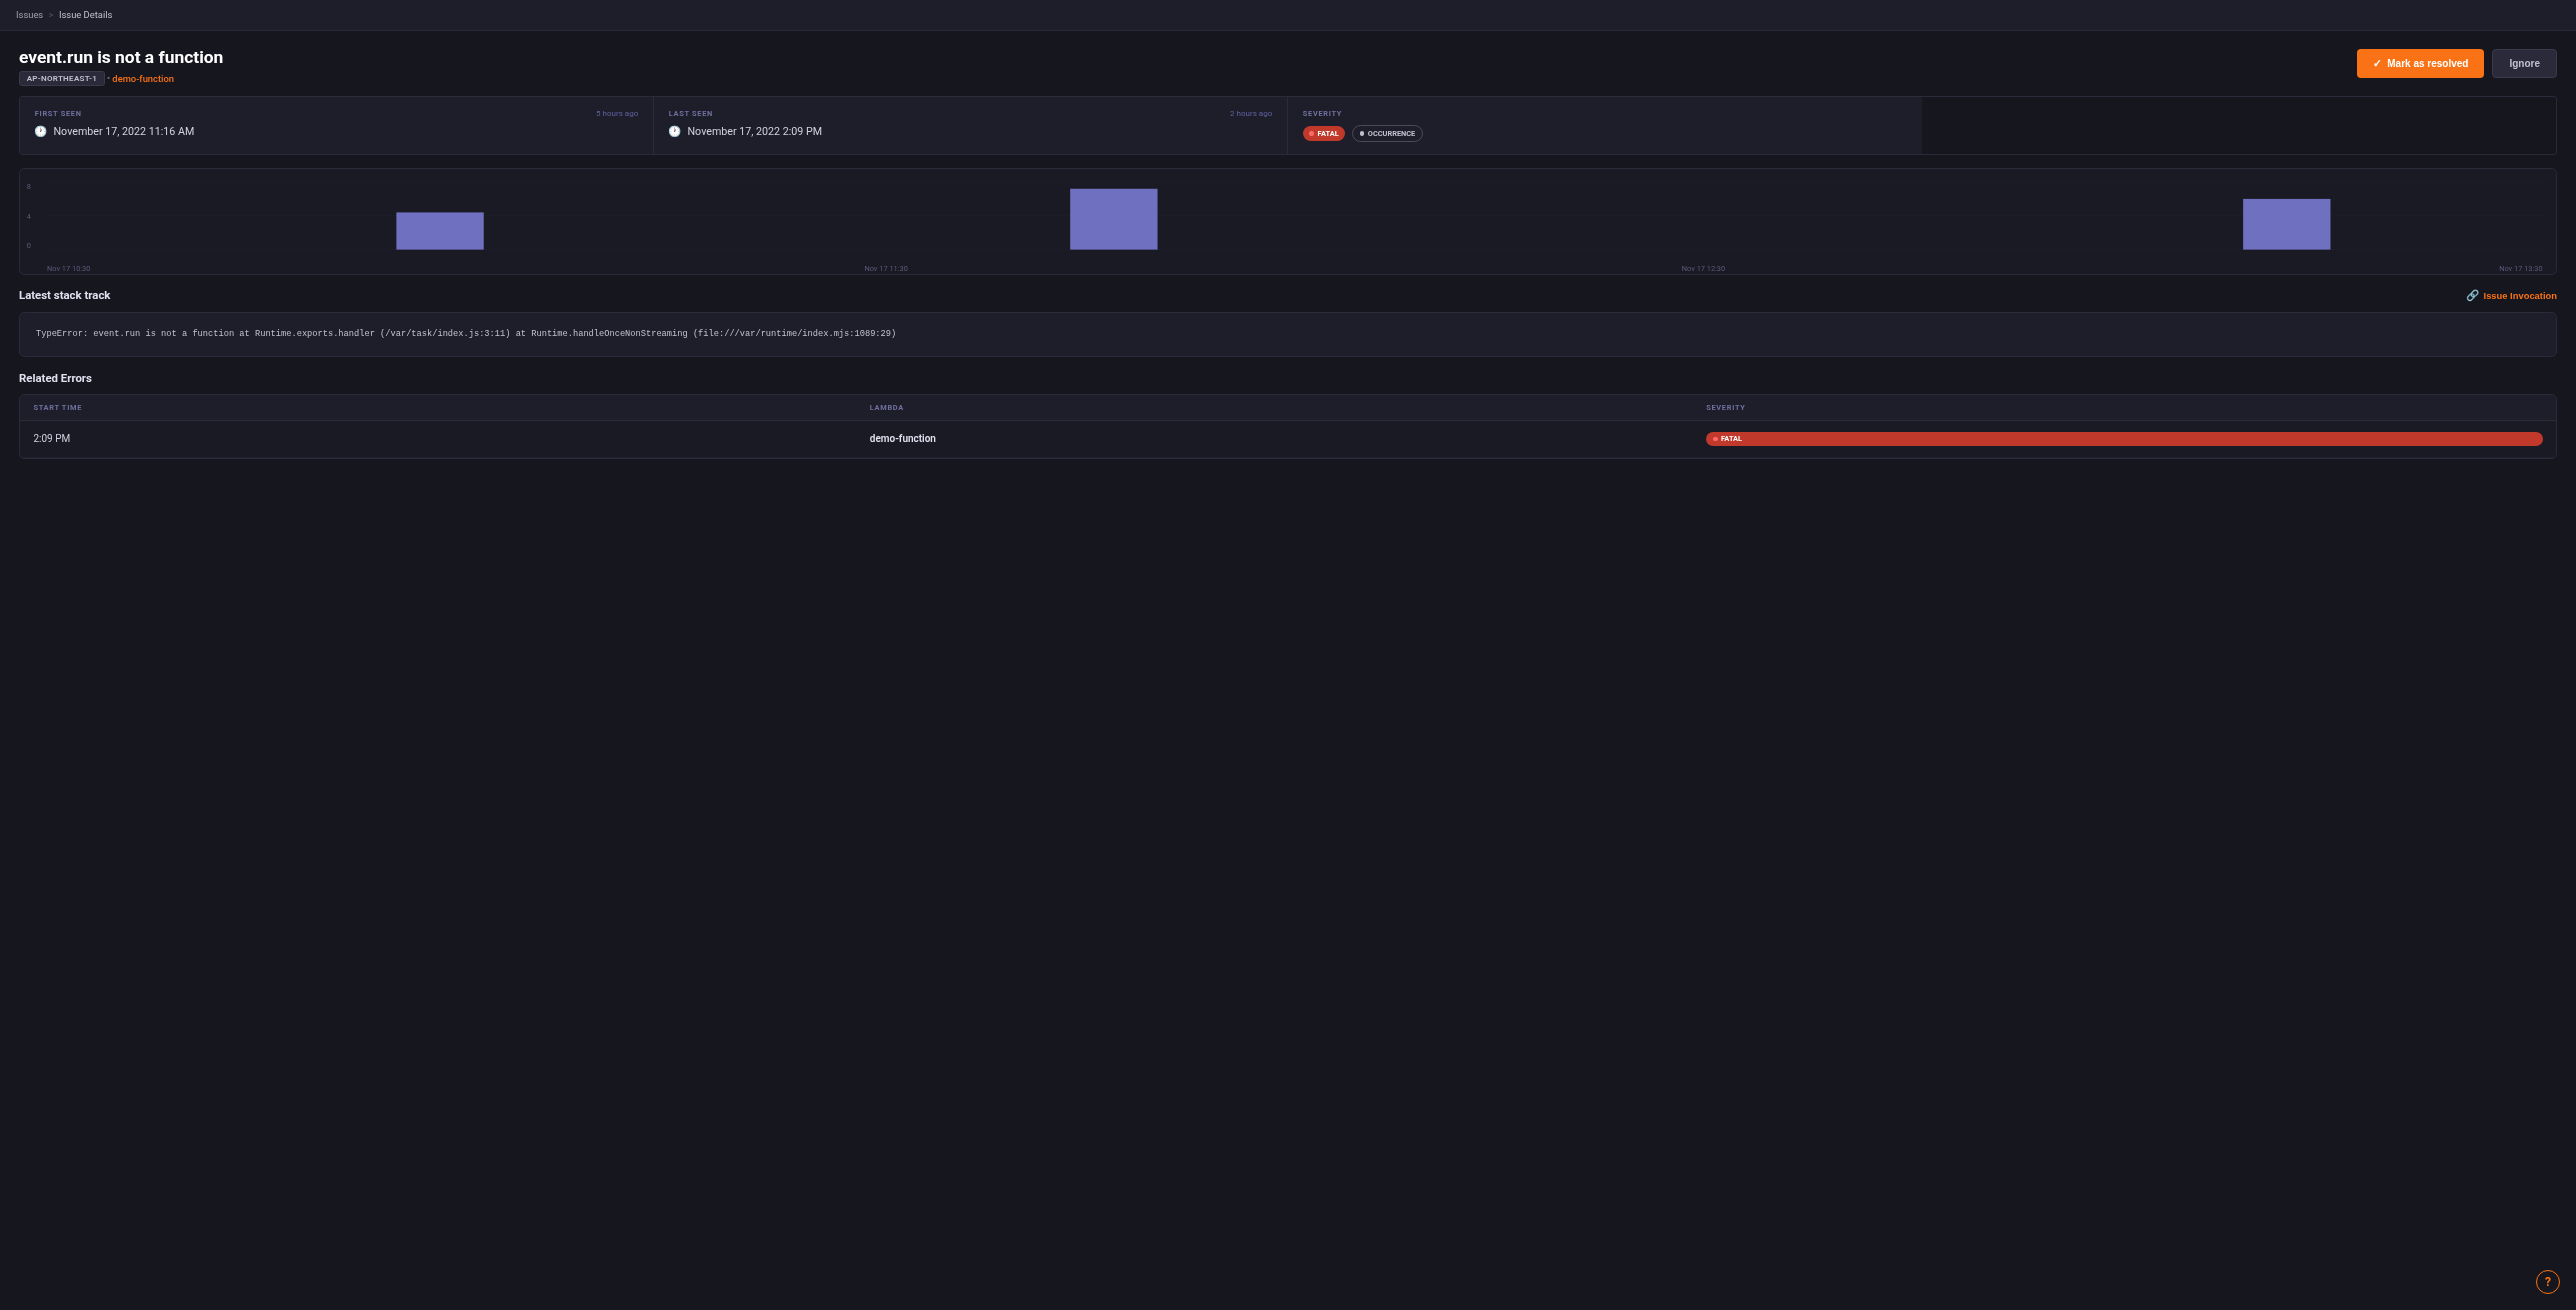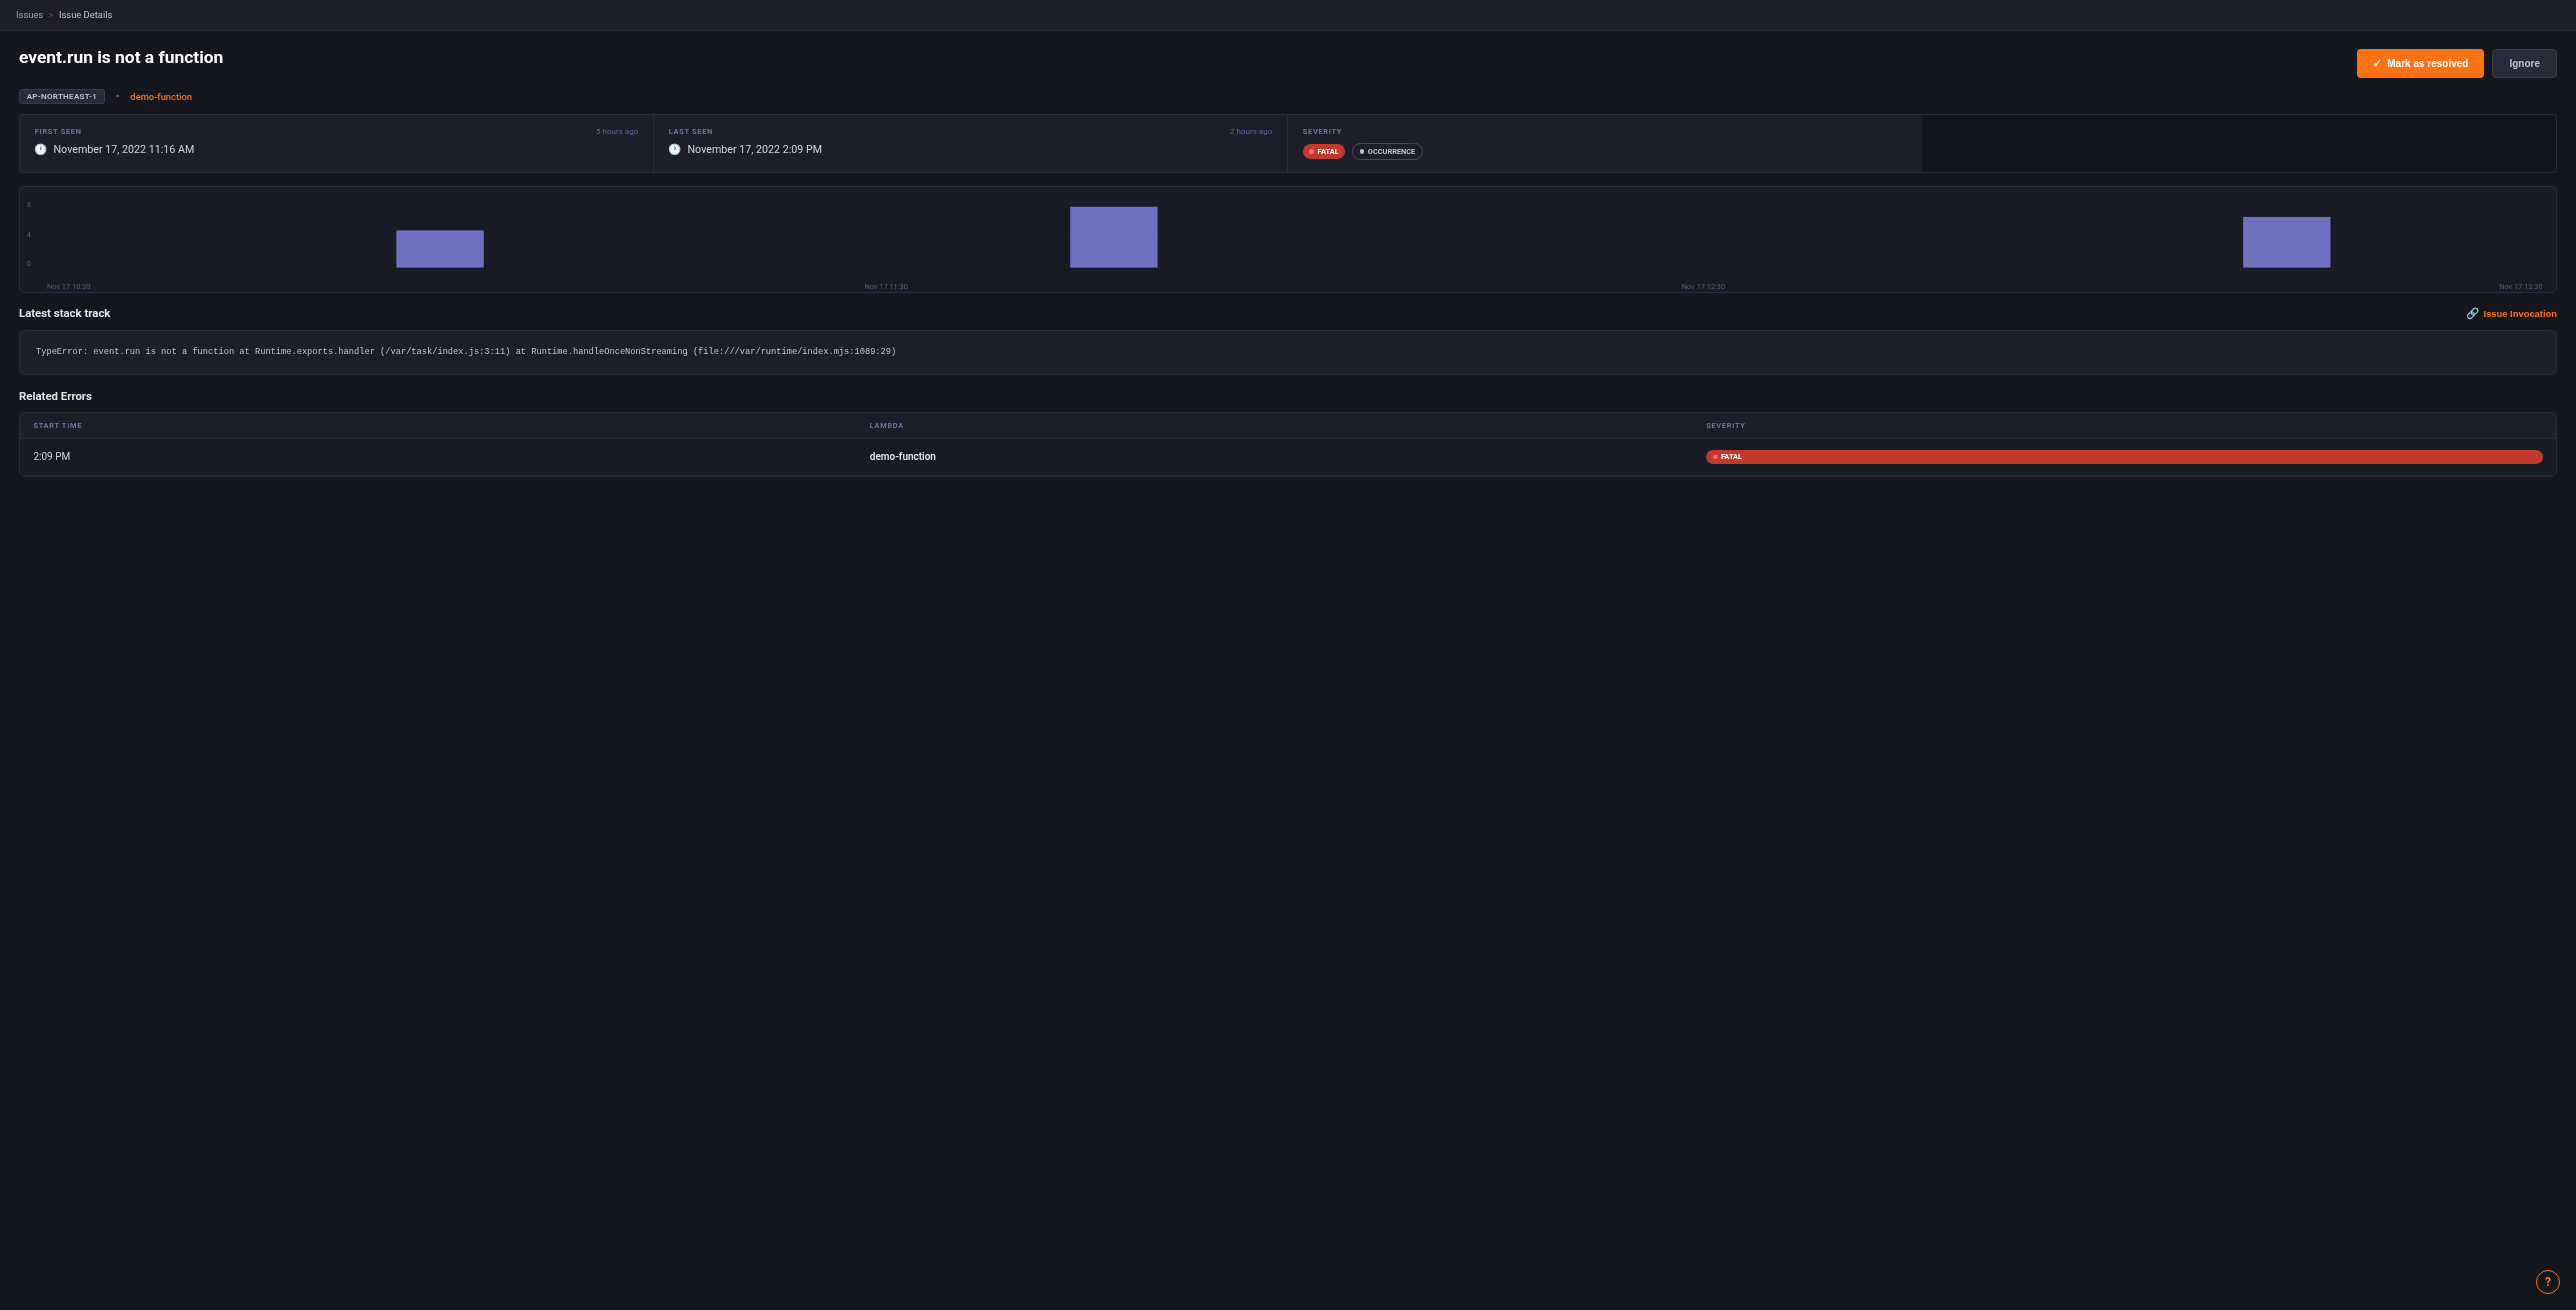--- a/index.html
+++ b/index.html
@@ -44,27 +44,27 @@
       display: flex;
       align-items: flex-start;
       justify-content: space-between;
       margin-bottom: 10.7px;
     }
     .issue-title-section {}
     .issue-title {
       font-size: 17.4px;
       font-weight: 700;
       color: #ffffff;
-      margin-bottom: 22px;
+      margin-bottom: 4px;
       text-align: right;
     }
     .issue-tags {
       display: flex;
       align-items: center;
-      gap: 11px;
+      gap: 2px;
     }
     .tag-region {
       background: #2a2a3a;
       border: 0.7px solid #3a3a4a;
       color: #c0c0d0;
       font-size: 8px;
       padding: 2px 6.7px;
       border-radius: 2.7px;
       font-weight: 600;
       letter-spacing: 0.3px;

